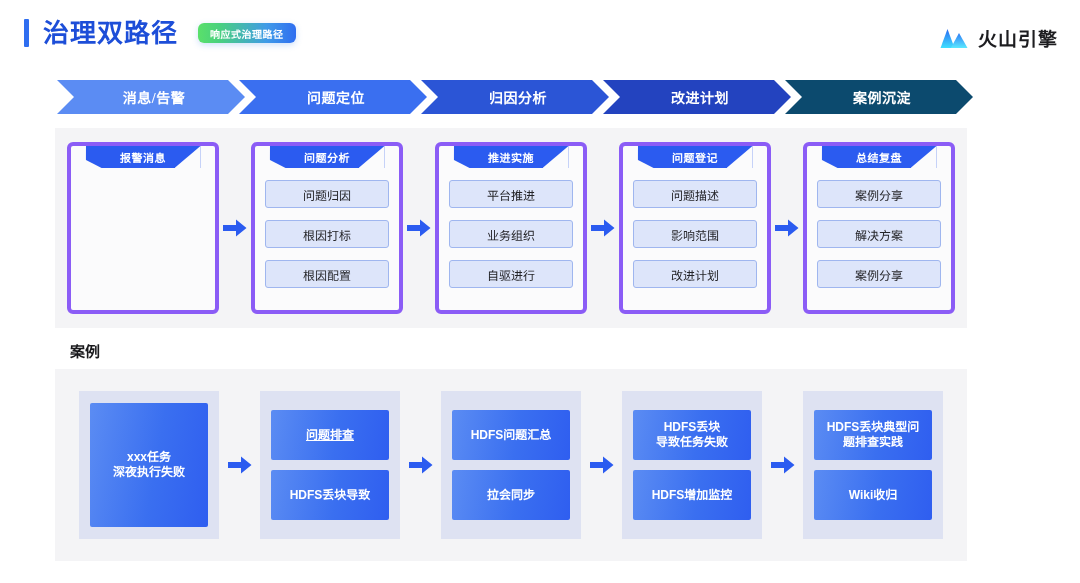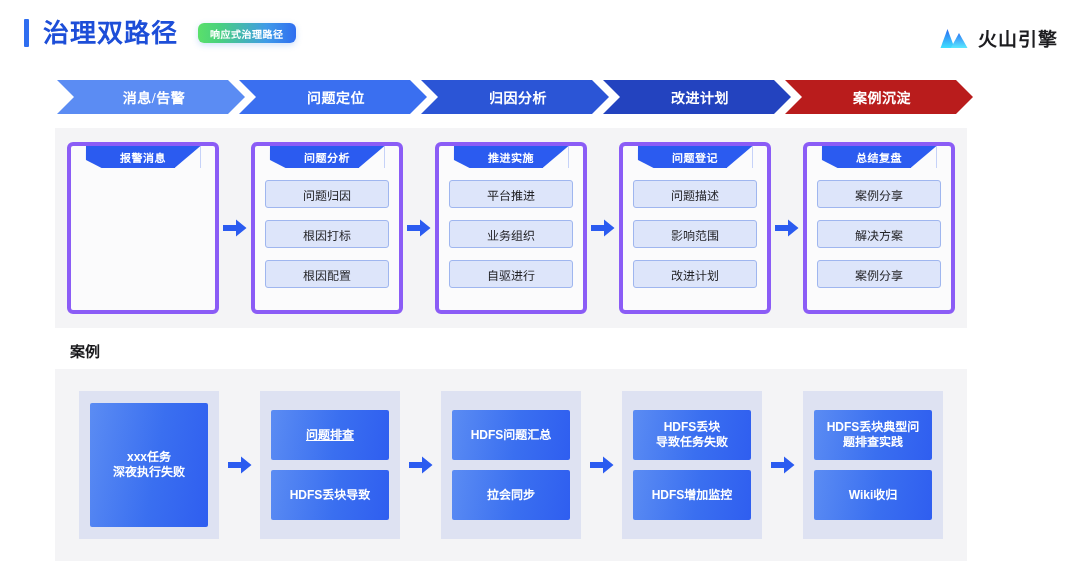--- a/index.html
+++ b/index.html
@@ -178,21 +178,21 @@
       </div>
       <div class="chev" style="background: rgb(58, 111, 240);">
         <span>问题定位</span>
       </div>
       <div class="chev" style="background: rgb(43, 85, 214);">
         <span>归因分析</span>
       </div>
       <div class="chev" style="background: rgb(35, 67, 191);">
         <span>改进计划</span>
       </div>
-      <div class="chev" style="background: #b91c1c;">
+      <div class="chev" style="background: #0c4a6e;">
         <span>案例沉淀</span>
       </div>
     </div>
 
   <div class="flow-panel">
     <div class="flow-row">
         <div class="flow-card">
           <div class="ribbon">报警消息</div>
         </div>
         <div class="flow-arrow">

